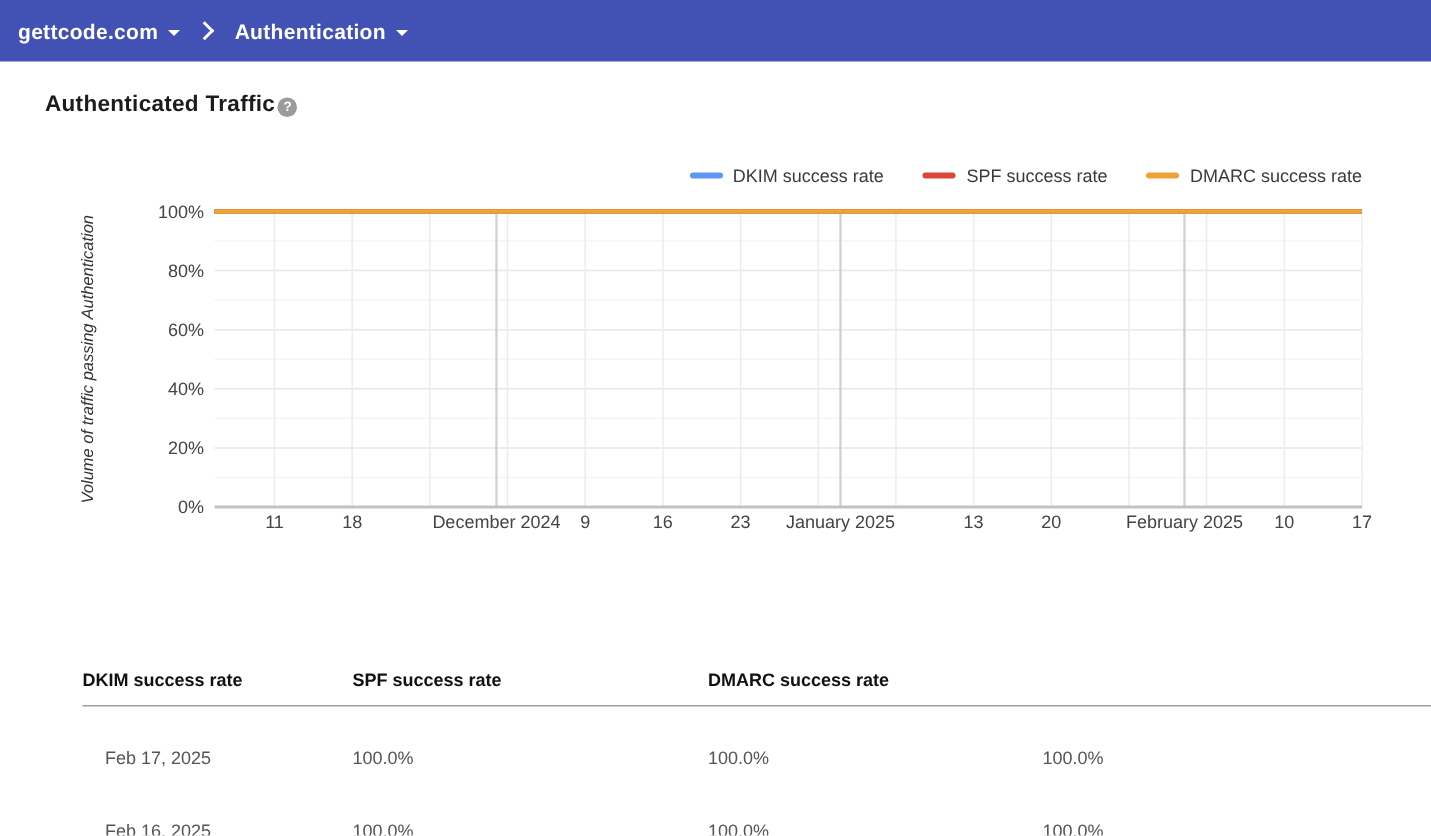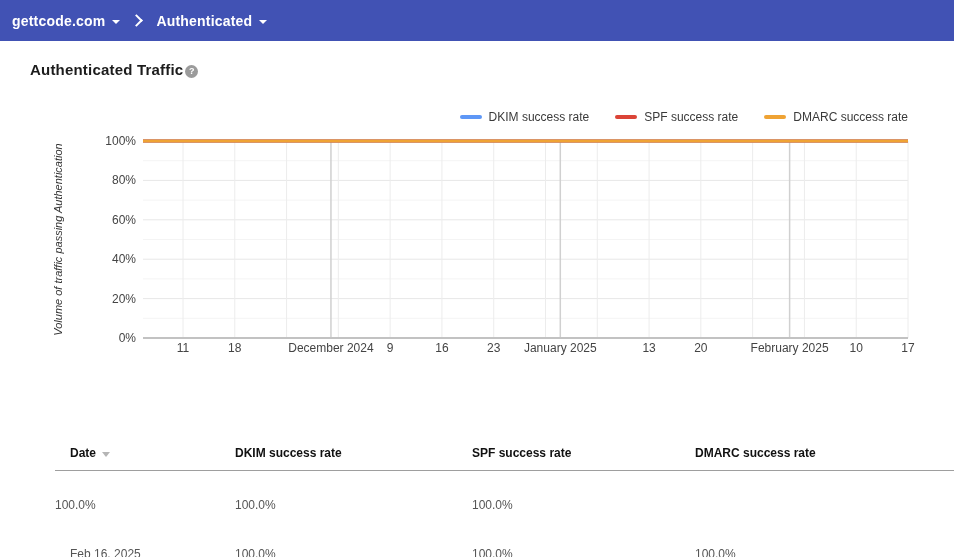--- a/index.html
+++ b/index.html
@@ -80,21 +80,21 @@
 </head>
 <body>
 
 <div class="topbar" style="background: rgb(65, 82, 180);">
   <div class="crumb-btn">
     <span>gettcode.com</span>
     <span class="caret-down"></span>
   </div>
   <span class="chevron-right"></span>
   <div class="crumb-btn">
-    <span>Authenticated</span>
+    <span>Authentication</span>
     <span class="caret-down"></span>
   </div>
 </div>
 
 <div class="page-title-wrap">
   <span>Authenticated Traffic</span>
   <span class="help-icon">?</span>
 </div>
 
 <div class="legend">
@@ -161,30 +161,27 @@
     <text x="560.3107142857143" y="224" text-anchor="middle" font-size="12" fill="#444444">January 2025</text>
     <text x="789.6178571428571" y="224" text-anchor="middle" font-size="12" fill="#444444">February 2025</text>
     <text x="62" y="111.5" text-anchor="middle" font-size="11" font-style="italic" fill="#333333" transform="rotate(-90 62 111.5)">Volume of traffic passing Authentication</text>
     <polyline points="143,13 183,13 234.78571428571428,13 286.57142857142856,13 338.3571428571429,13 390.1428571428571,13 441.92857142857144,13 493.7142857142857,13 545.5,13 597.2857142857142,13 649.0714285714286,13 700.8571428571429,13 752.6428571428571,13 804.4285714285714,13 856.2142857142857,13 908,13 908,13" fill="none" stroke="#5e97f6" stroke-width="3"></polyline>
     <polyline points="143,13 183,13 234.78571428571428,13 286.57142857142856,13 338.3571428571429,13 390.1428571428571,13 441.92857142857144,13 493.7142857142857,13 545.5,13 597.2857142857142,13 649.0714285714286,13 700.8571428571429,13 752.6428571428571,13 804.4285714285714,13 856.2142857142857,13 908,13 908,13" fill="none" stroke="#db4437" stroke-width="3"></polyline>
     <polyline points="143,13 183,13 234.78571428571428,13 286.57142857142856,13 338.3571428571429,13 390.1428571428571,13 441.92857142857144,13 493.7142857142857,13 545.5,13 597.2857142857142,13 649.0714285714286,13 700.8571428571429,13 752.6428571428571,13 804.4285714285714,13 856.2142857142857,13 908,13 908,13" fill="none" stroke="#efa334" stroke-width="3"></polyline>
   </svg>
 
 <div class="auth-table">
   <div class="t-header">
-    <div class="cell-date">
-      <span>Date</span>
-      <span class="sort-triangle"></span>
-    </div>
     <div>DKIM success rate</div>
     <div>SPF success rate</div>
     <div>DMARC success rate</div>
   </div>
 
   <div class="t-row">
+    <div class="cell-date">Feb 17, 2025</div>
     <div>100.0%</div>
     <div>100.0%</div>
     <div>100.0%</div>
   </div>
 
   <div class="t-row">
     <div class="cell-date">Feb 16, 2025</div>
     <div>100.0%</div>
     <div>100.0%</div>
     <div>100.0%</div>

